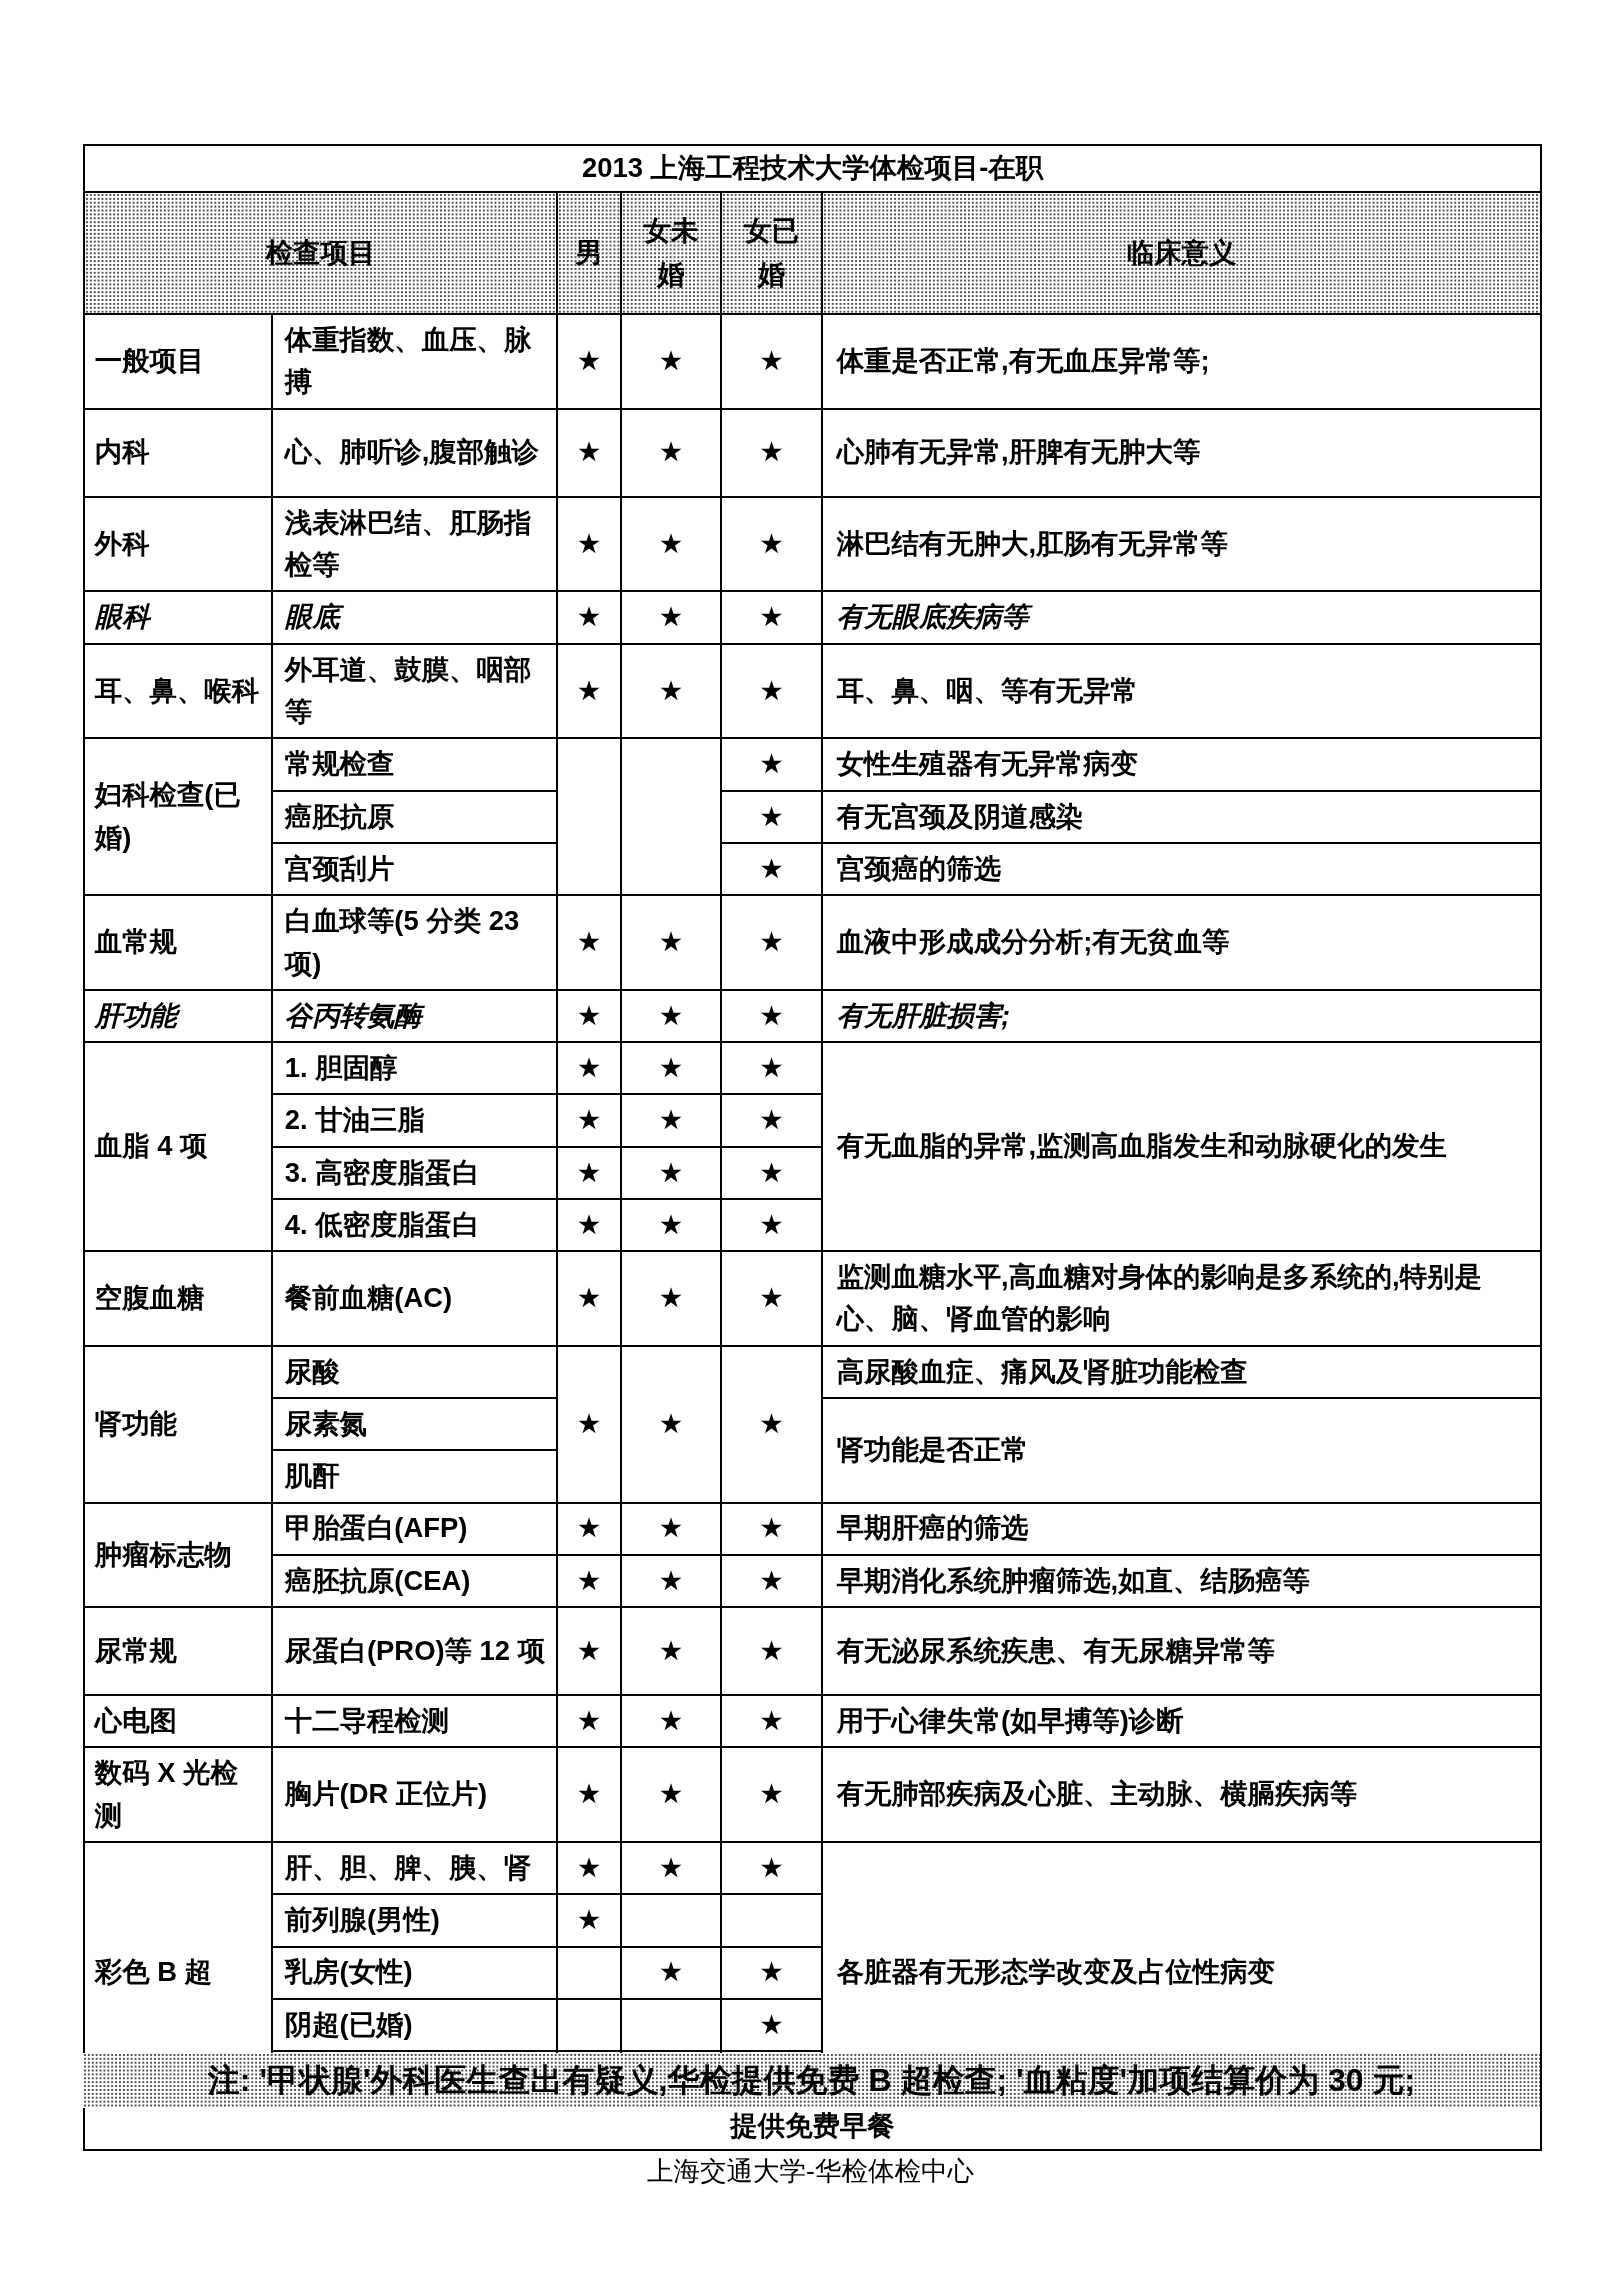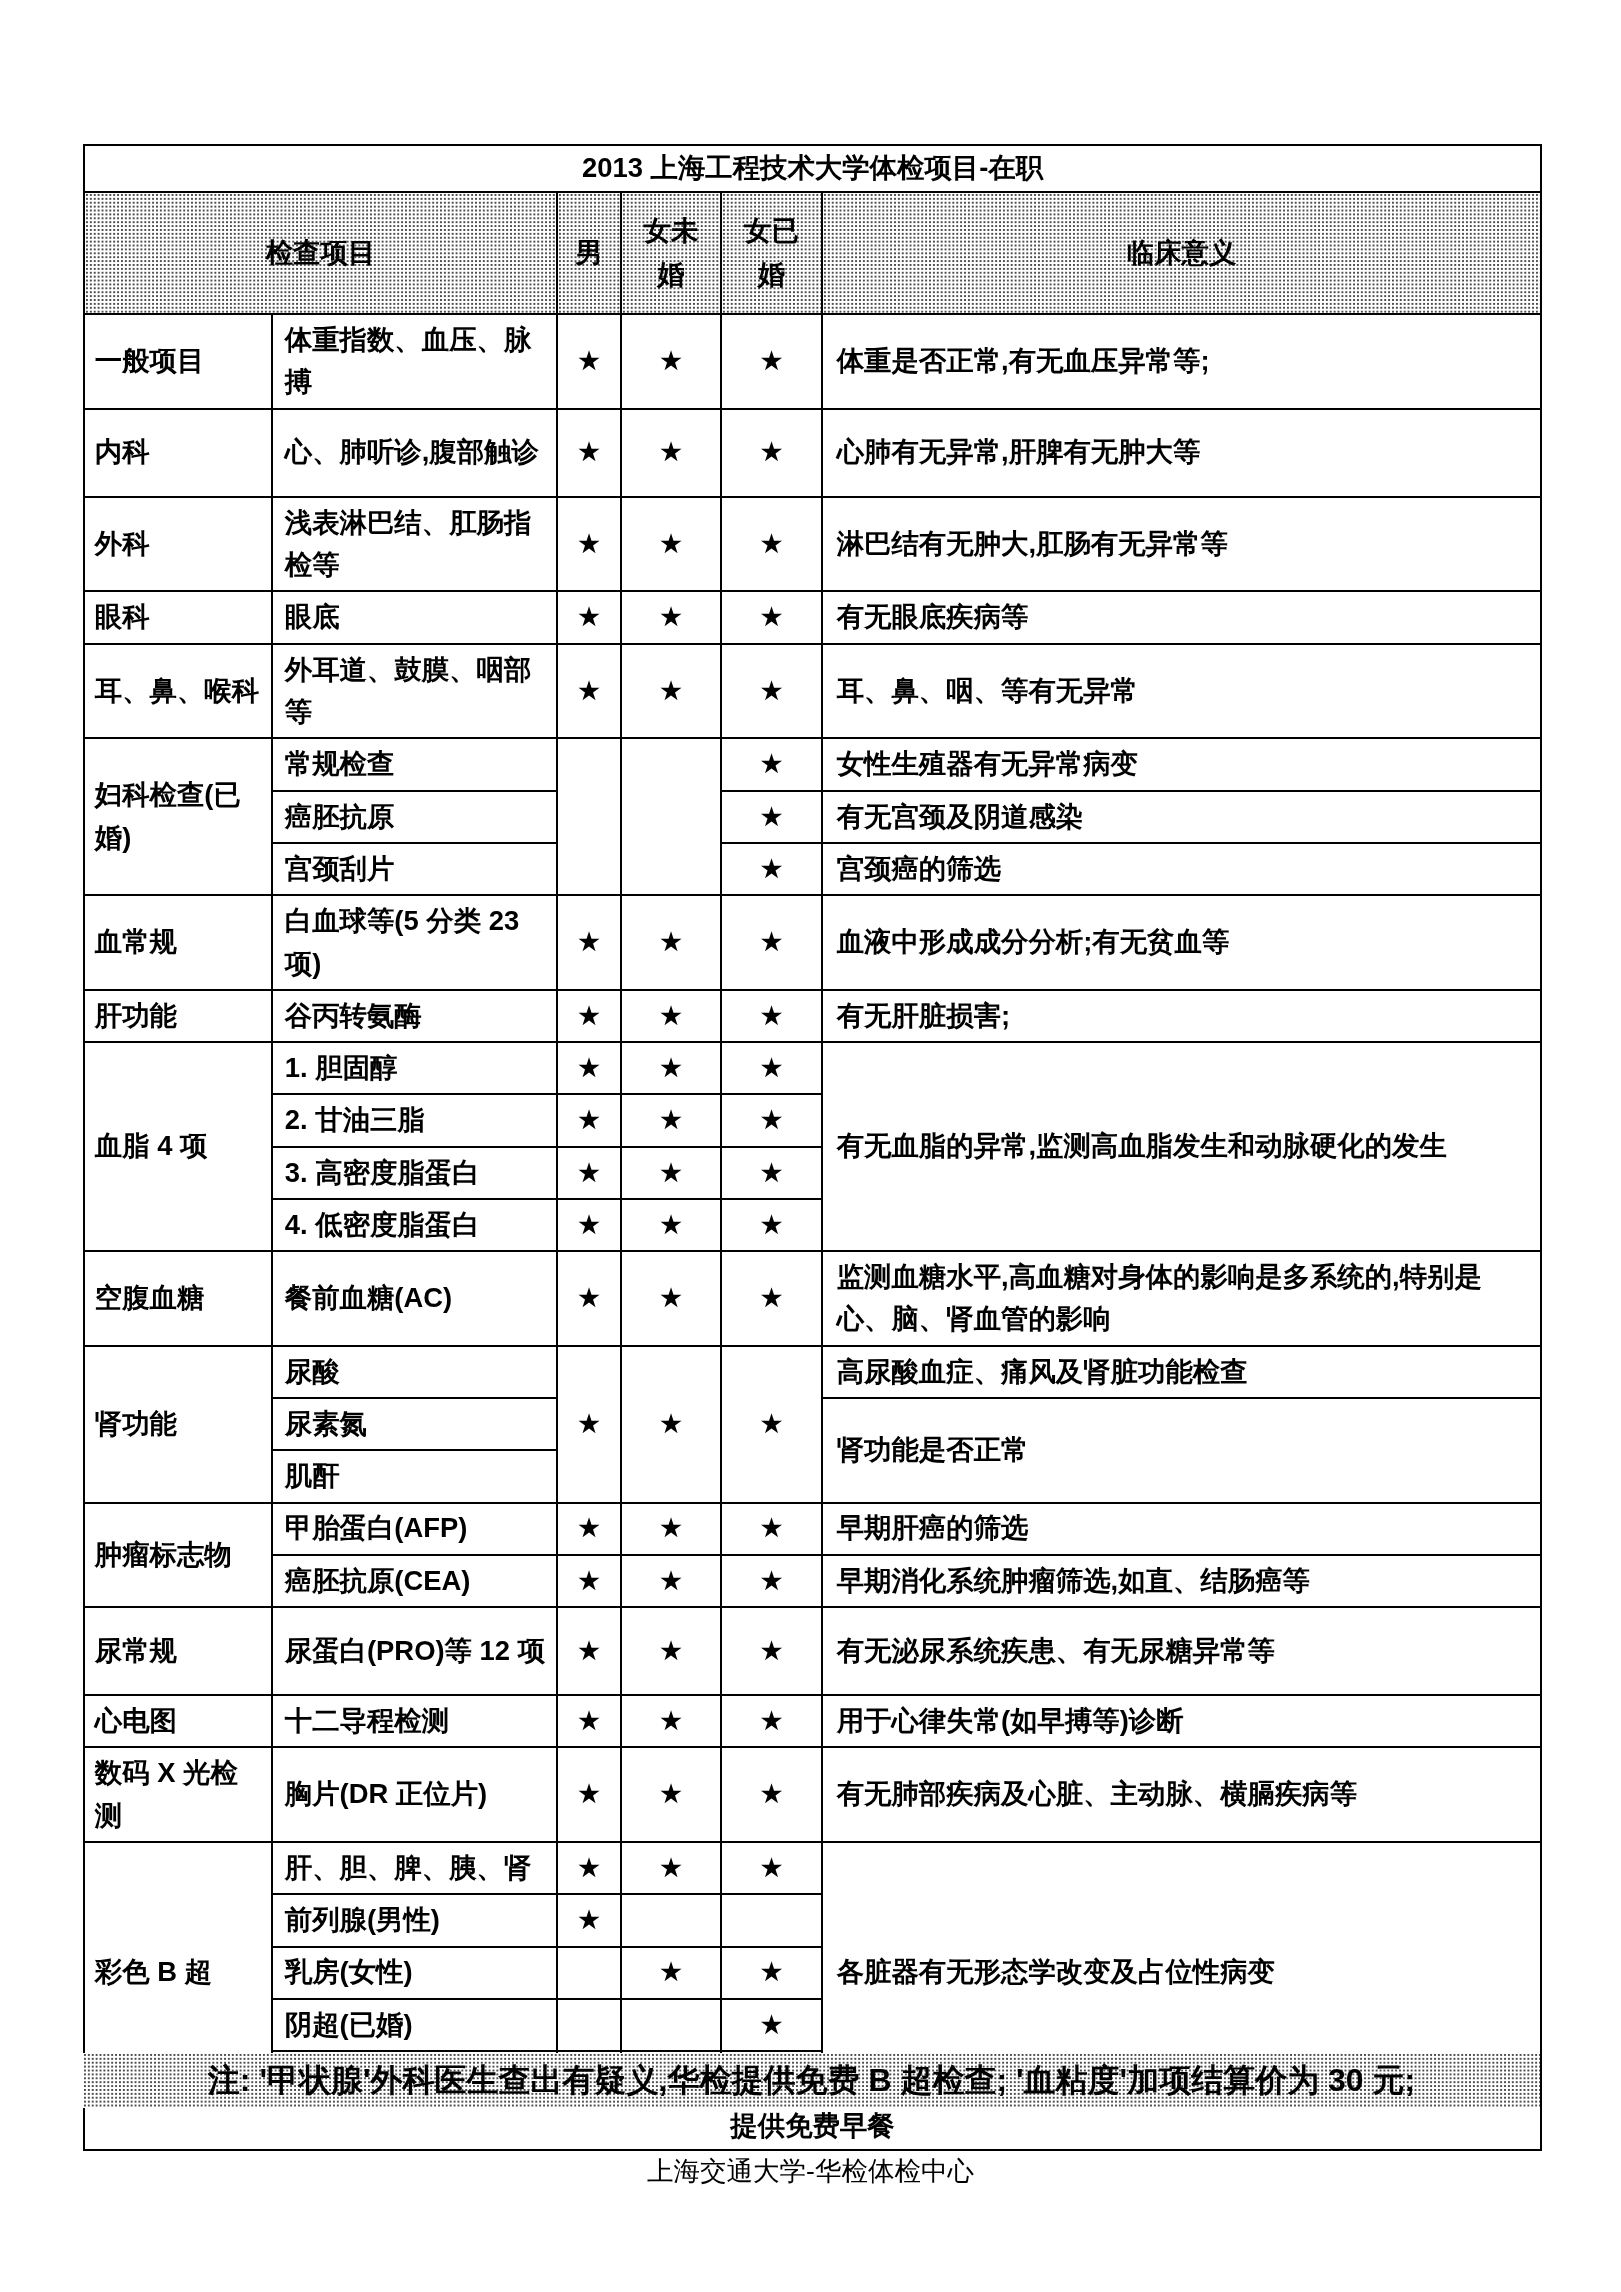--- a/index.html
+++ b/index.html
@@ -29,21 +29,21 @@
     border: 2px solid #000;
     font-size: 27.4px;
     font-weight: bold;
     line-height: 1.55;
     vertical-align: middle;
     overflow: hidden;
   }
   .r-title { height: 47px; }
   .r-head  { height: 122px; }
   .r-tall  { height: 88px; }
-  .r-med   { height: 36px; }
+  .r-med   { height: 36px; font-style: italic; }
   .r-short { height: 47px; }
   .r-foot  { height: 46px; }
 
   td.title-cell {
     text-align: center;
     font-size: 29px;
     font-weight: bold;
   }
   .stipple {
     background-color: #ffffff;

